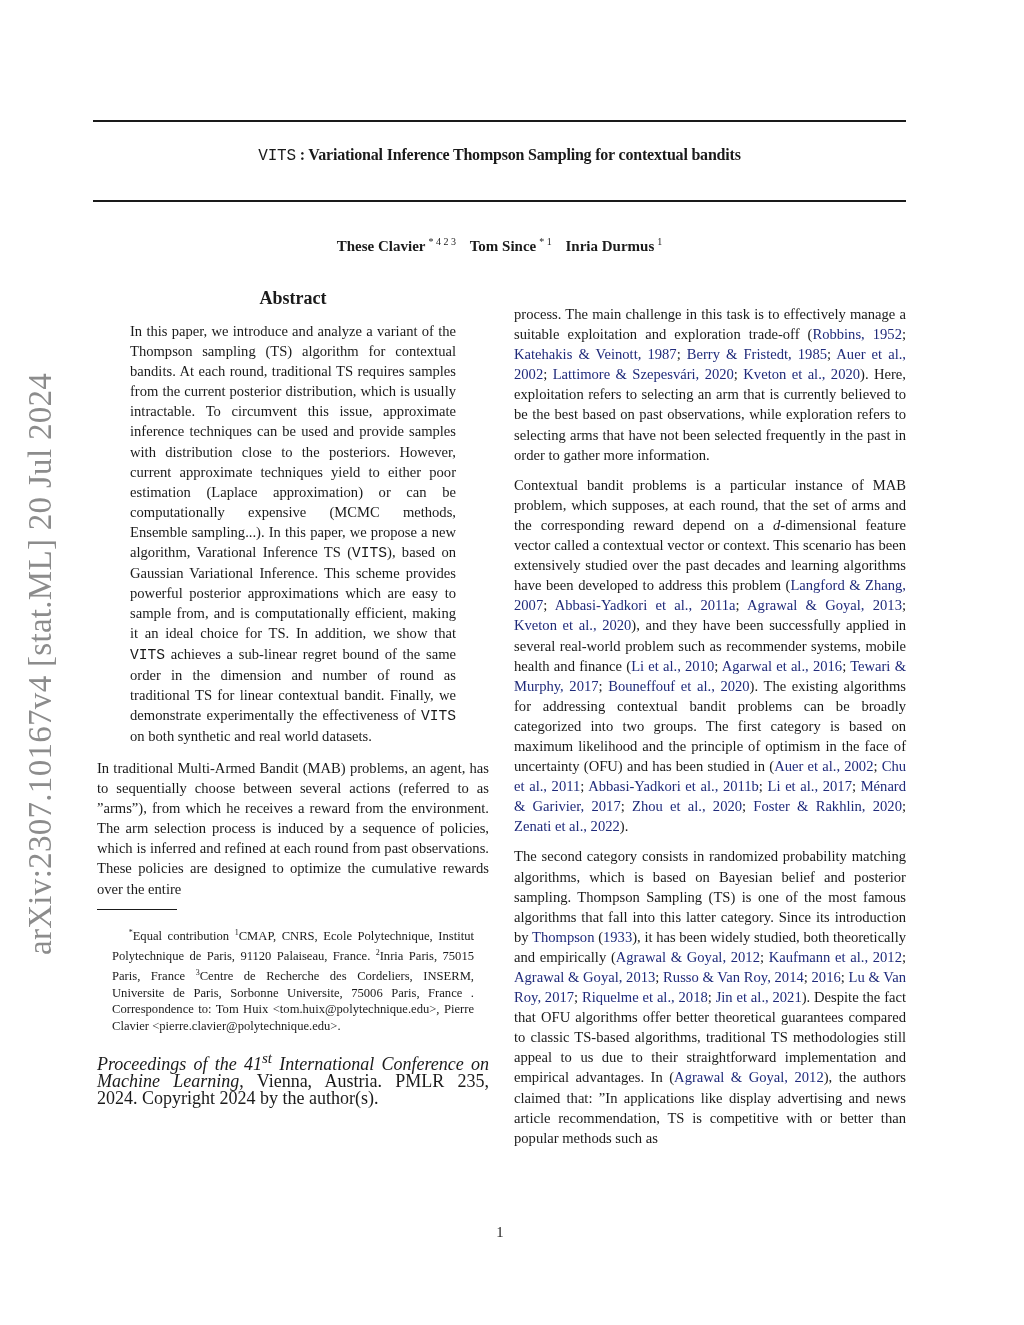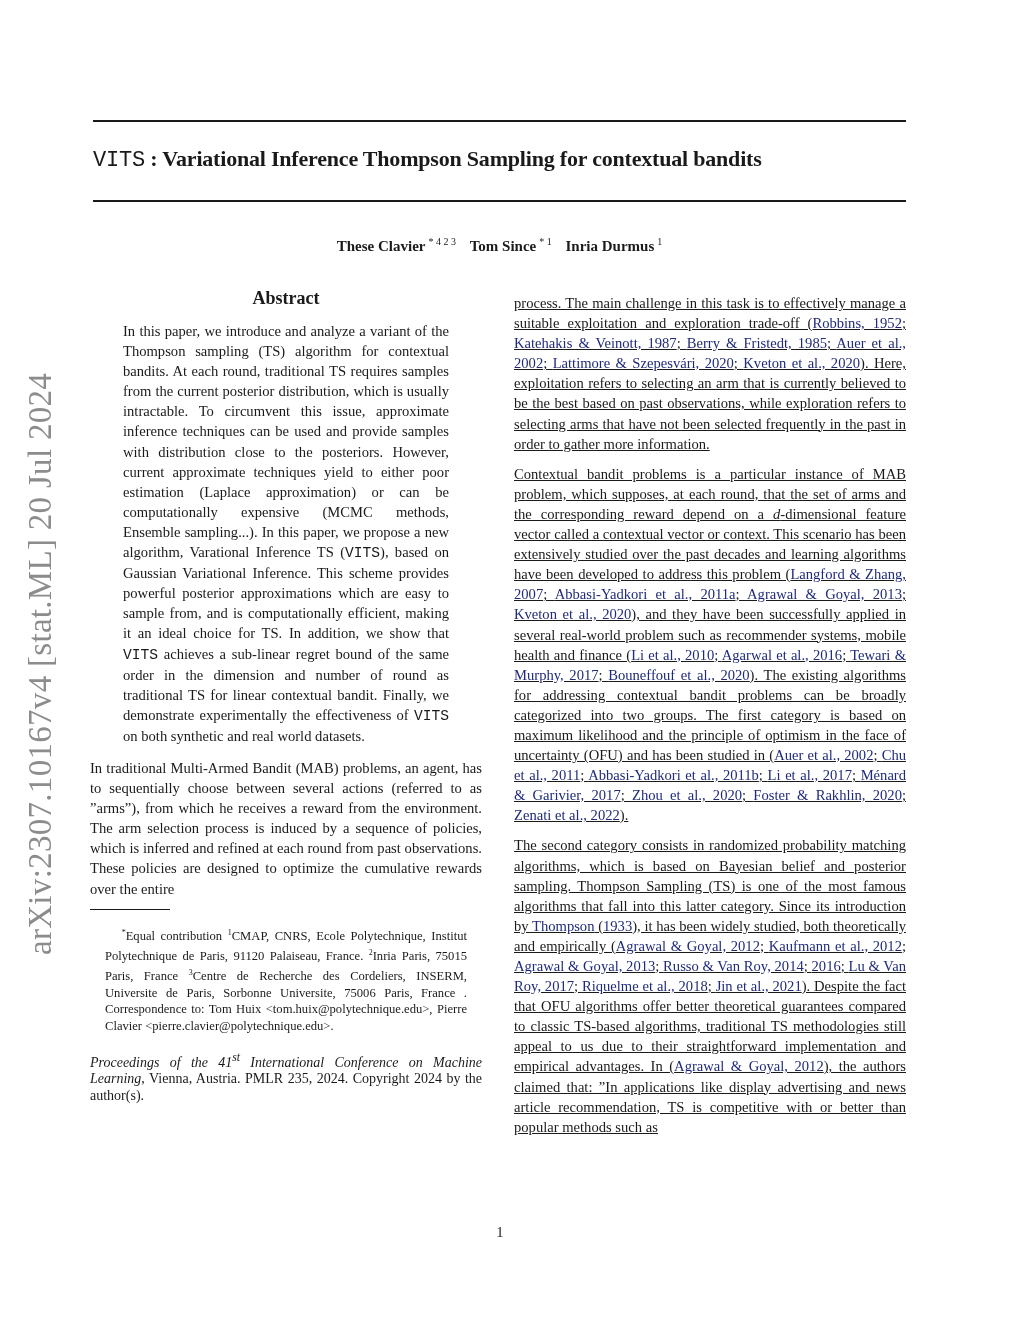--- a/index.html
+++ b/index.html
@@ -1,41 +1,41 @@
 <!DOCTYPE html>
 <html><head>
 <meta charset="utf-8">
 <style>
   html, body { margin: 0; padding: 0; background: #ffffff; }
   body { width: 1024px; height: 1325px; position: relative; overflow: hidden;
          font-family: "Liberation Serif", "DejaVu Serif", serif; color: #1a1a1a; }
   .rule { position: absolute; left: 93px; width: 813px; height: 2px; background: #1a1a1a; }
   #rule-top { top: 120px; }
   #rule-bottom { top: 200px; }
-  .title { position: absolute; top: 146px; left: 93px; width: 813px; text-align: left;
-           font-size: 22px; font-weight: bold; letter-spacing: -0.2px; }
+  .title { position: absolute; top: 146px; left: 93px; width: 813px; text-align: center;
+           font-size: 16px; font-weight: bold; letter-spacing: -0.2px; }
   .mono { font-family: "Liberation Mono", "DejaVu Sans Mono", monospace; font-weight: normal; }
   .authors { position: absolute; top: 236px; left: 93px; width: 813px; text-align: center;
              font-size: 15px; font-weight: bold; }
   .authors sup { font-weight: normal; font-size: 10px; vertical-align: 6px; margin-left: 3px; }
   .authors .author { margin: 0 5px; }
   .arxiv { position: absolute; left: 22px; top: 955px; transform-origin: 0 0; transform: rotate(-90deg);
            font-size: 33px; color: #8c8c8c; white-space: nowrap; letter-spacing: 0.3px; }
   .col { position: absolute; font-size: 14.6px; line-height: 20.1px; text-align: justify; }
-  #left-col { left: 90px; top: 287px; width: 392px; }
-  #right-col { left: 514px; top: 293px; width: 392px; text-decoration: underline; }
+  #left-col { left: 97px; top: 287px; width: 392px; }
+  #right-col { left: 514px; top: 304px; width: 392px; }
   .abstract-title { text-align: center; font-weight: bold; font-size: 18px; margin: 0 0 12px 0; line-height: 22px; }
   .abstract { margin: 0 0 12px 33px; width: 326px; }
   .section-title { font-weight: bold; font-size: 18px; margin: 48px 0 10px 0; line-height: 22px; }
   p { margin: 0 0 10px 0; }
   .cite { color: #1f2a7a; }
   .footrule { width: 80px; height: 1px; background: #1a1a1a; margin: 8px 0 6px 0; }
   .footnote { font-size: 12.6px; line-height: 16.8px; margin: 15px; }
   .footnote sup { font-size: 8px; }
-  .proceedings { font-size: 14px; line-height: 16.8px; margin-top: 10px; }
+  .proceedings { font-size: 18px; line-height: 16.8px; margin-top: 10px; }
   .page-number { position: absolute; top: 1224px; left: 0; width: 1000px; text-align: center; font-size: 14.6px; }
   i.math { font-family: "Liberation Serif", serif; font-style: italic; }
 </style>
 </head>
 <body>
 
 <div class="rule" id="rule-top"></div>
 <div class="title">
   <span class="mono">VITS</span><span> : Variational Inference Thompson Sampling for contextual bandits</span>
 </div>

